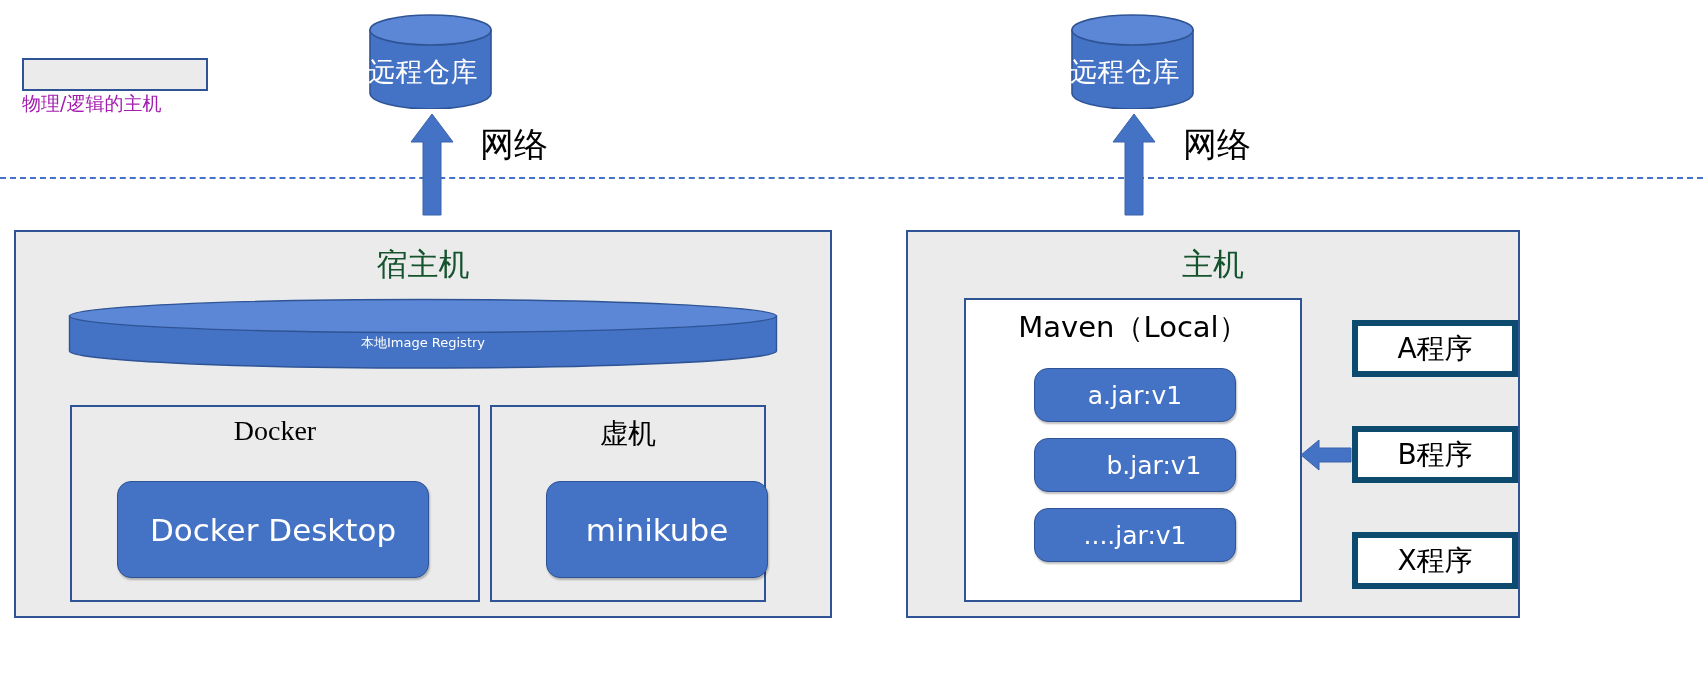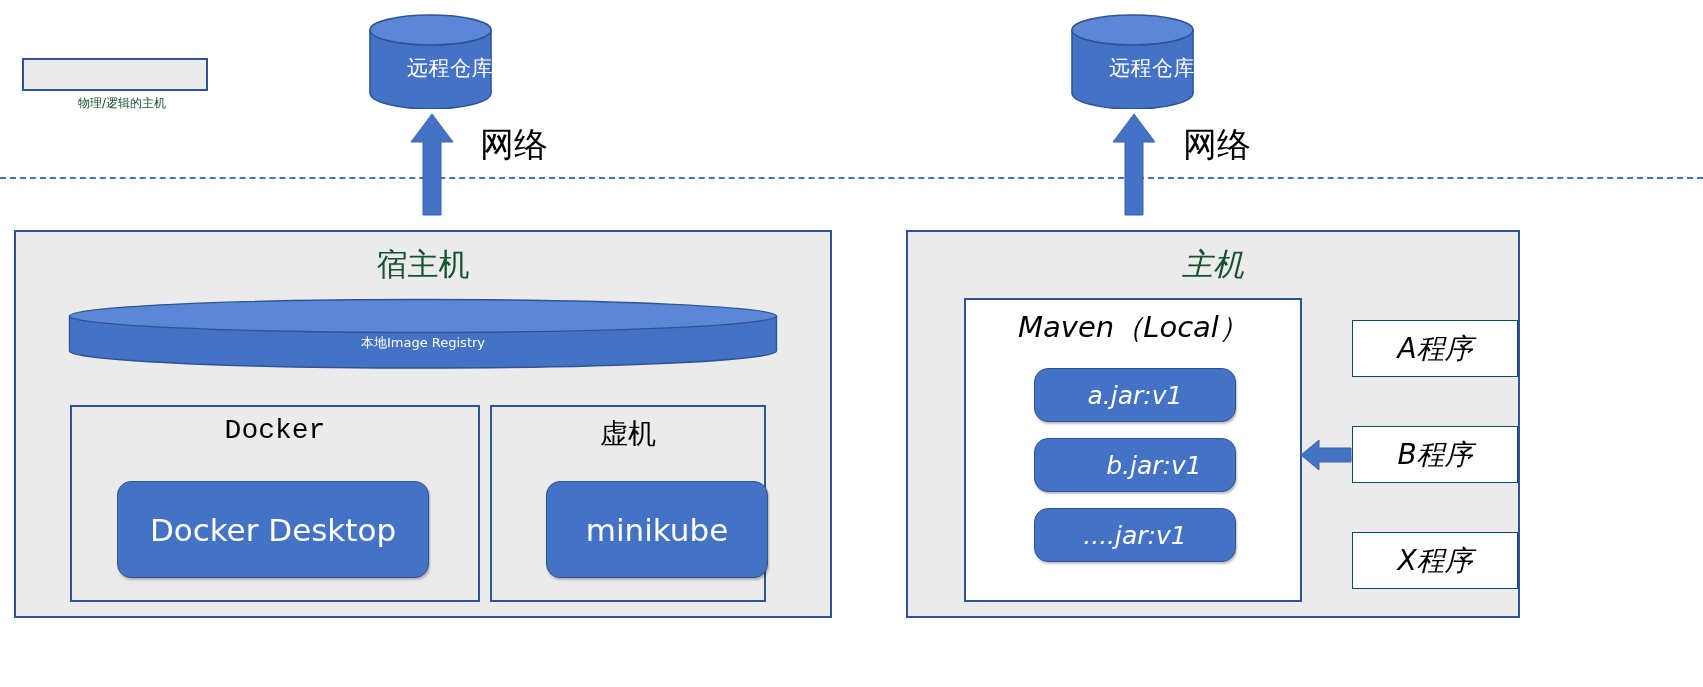--- a/index.html
+++ b/index.html
@@ -10,36 +10,36 @@
   }
   .abs{position:absolute;}
 
   
   #legend-box{
     left:22px;top:58px;width:186px;height:33px;
     background:#ebebeb;border:2px solid #2f5496;box-sizing:border-box;
   }
   #legend-label{
     left:22px;top:93px;width:200px;
-    font-size:12px;line-height:20px;text-align:center;color:#14532d;
+    font-size:19px;line-height:20px;text-align:left;color:#a21caf;
     font-family:"DejaVu Sans","Liberation Sans",sans-serif;
   }
 
   
   #network-divider{
     left:0px;top:177px;width:1703px;height:0px;
     border-top:2px dashed #4472c4;
   }
 
   
   .cyl{width:125px;height:95px;}
   .cyl svg{display:block;}
   .cyl-label{
     position:absolute;left:0;width:125px;top:40px;
-    text-align:right;color:#ffffff;font-size:21px;
+    text-align:left;color:#ffffff;font-size:27px;
     font-family:"DejaVu Sans","Liberation Sans",sans-serif;
     letter-spacing:.5px;
   }
   #remote-repo-left{left:368px;top:14px;}
   #remote-repo-right{left:1070px;top:14px;}
 
   
   .up-arrow{width:46px;height:105px;}
   #uplink-arrow-left{left:409px;top:112px;}
   #uplink-arrow-right{left:1111px;top:112px;}
@@ -50,21 +50,21 @@
     font-family:"DejaVu Sans","Liberation Sans",sans-serif;
   }
   #network-label-left{left:480px;top:122px;}
   #network-label-right{left:1183px;top:122px;}
 
   
   .host-panel{
     background:#ebebeb;border:2px solid #2f5496;box-sizing:border-box;
   }
   #host-panel-left{left:14px;top:230px;width:818px;height:388px;}
-  #host-panel-right{left:906px;top:230px;width:614px;height:388px;font-style:italic;}
+  #host-panel-right{left:906px;top:230px;width:614px;height:388px;}
   .host-title{
     position:absolute;left:0;width:100%;top:12px;text-align:center;
     font-size:31px;color:#14532d;
     font-family:"DejaVu Sans","Liberation Sans",sans-serif;
   }
 
   
   #local-registry{left:52px;top:66px;width:710px;height:71px;}
   #local-registry-label{
     position:absolute;left:0;width:710px;top:36px;text-align:center;
@@ -75,21 +75,21 @@
   
   .subpanel{
     position:absolute;background:#ebebeb;border:2px solid #2f5496;
     box-sizing:border-box;
   }
   #subpanel-docker{left:54px;top:173px;width:410px;height:197px;}
   #subpanel-vm{left:474px;top:173px;width:276px;height:197px;}
   .subpanel-title{
     position:absolute;left:0;width:100%;top:8px;text-align:center;
     font-size:28px;color:#000;
-    font-family:Liberation Mono, monospace;
+    font-family:Liberation Serif, serif;
   }
   .rounded-blue{
     position:absolute;background:#4472c4;border:1px solid #2f5496;
     border-radius:14px;box-sizing:border-box;
     color:#fff;display:flex;align-items:center;justify-content:center;
     font-family:"DejaVu Sans","Liberation Sans",sans-serif;
     box-shadow:1px 2px 2px rgba(0,0,0,.25);
     margin-top:12px;
   }
   #docker-desktop-box{left:45px;top:62px;width:312px;height:97px;font-size:31px;}
@@ -108,21 +108,21 @@
   .jar-box{
     position:absolute;left:68px;width:202px;height:54px;font-size:25px;
   }
   #jar-0{top:56px;}
   #jar-1{top:126px;padding-left:38px;}
   #jar-2{top:196px;}
 
   
   .program-box{
     position:absolute;width:166px;height:57px;
-    background:#ffffff;border:1px solid #0c4a6e;box-sizing:border-box;
+    background:#ffffff;border:6px solid #0c4a6e;box-sizing:border-box;
     display:flex;align-items:center;justify-content:center;
     font-size:28px;color:#000;
     font-family:"DejaVu Sans","Liberation Sans",sans-serif;
   }
   #program-0{left:444px;top:88px;}
   #program-1{left:444px;top:194px;}
   #program-2{left:444px;top:300px;}
 
   
   #dependency-arrow{position:absolute;left:392px;top:206px;width:52px;height:34px;}

